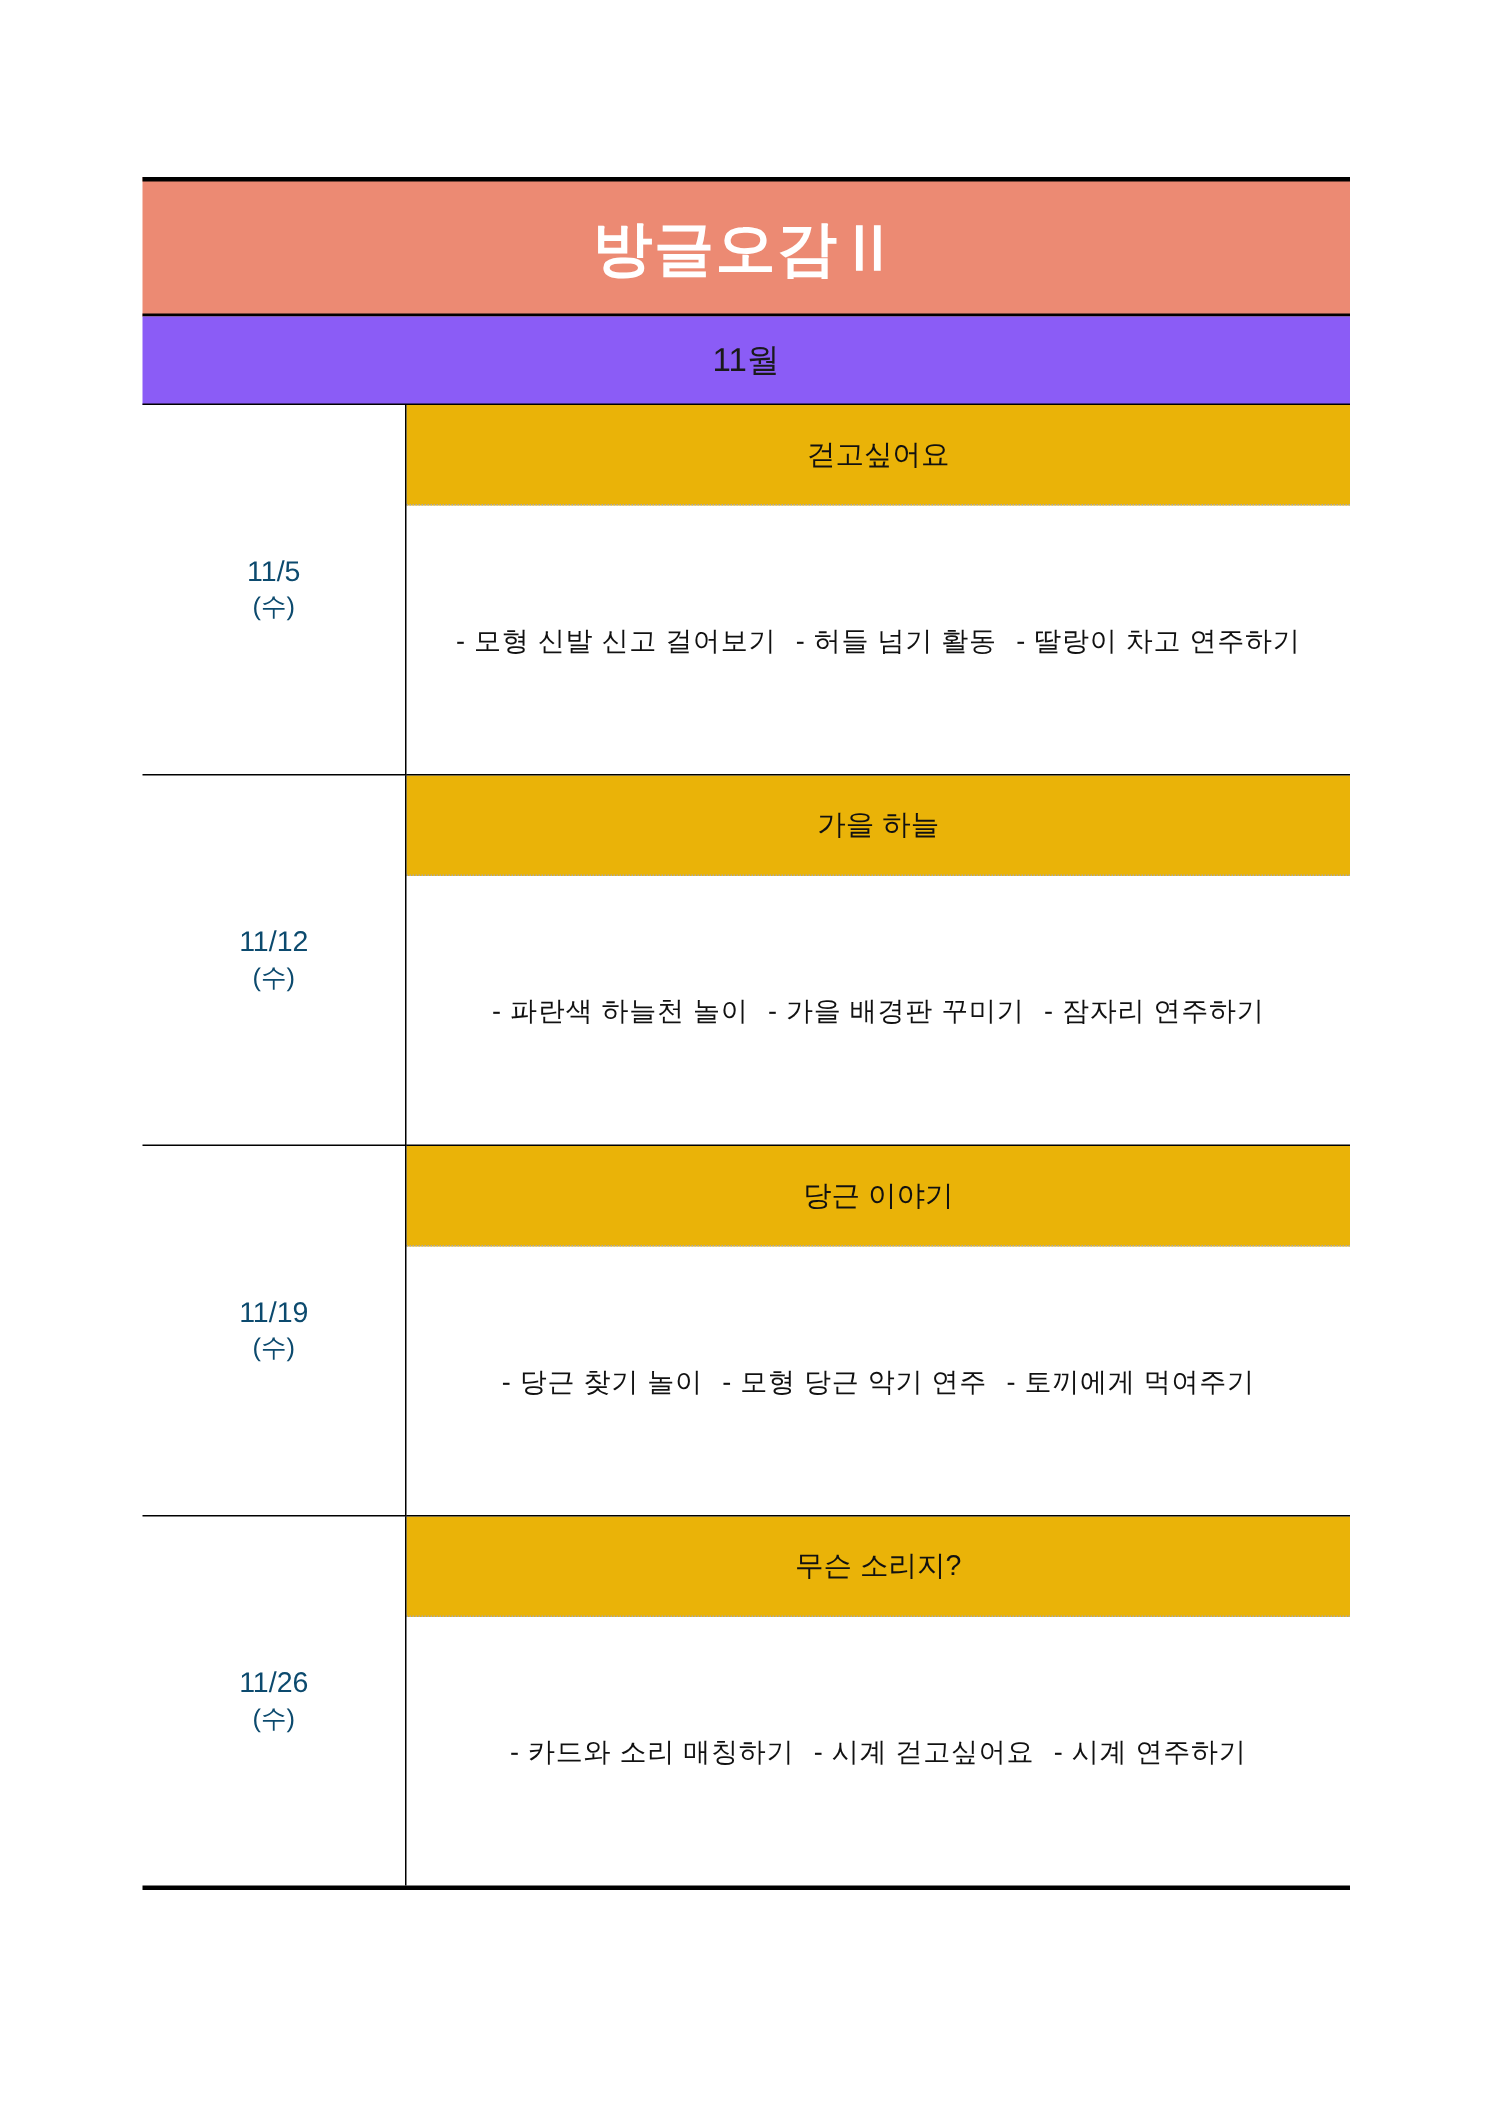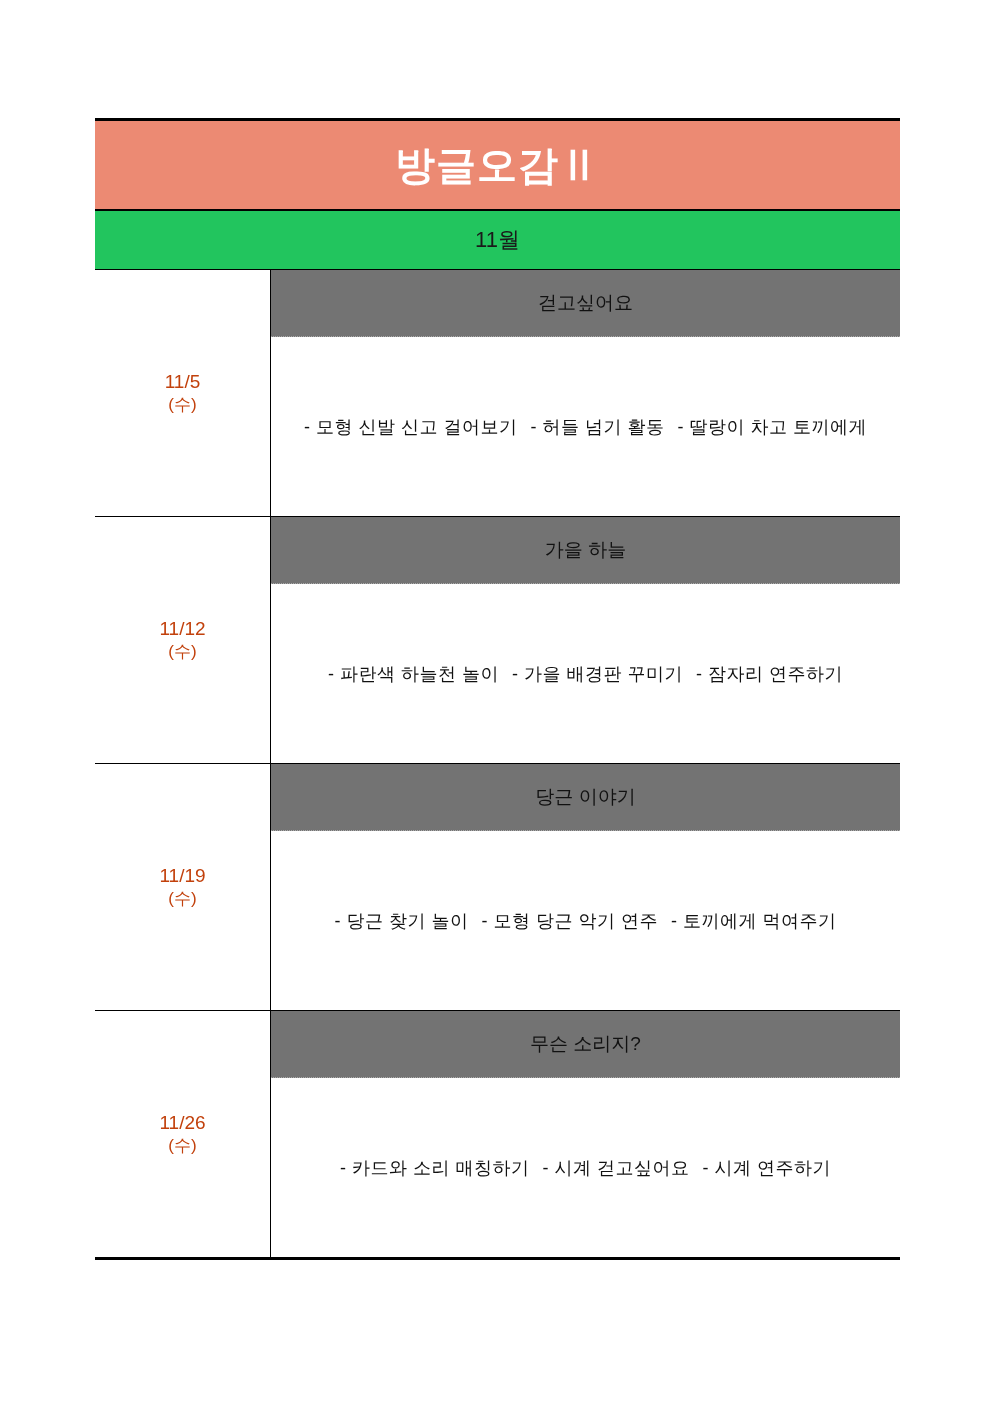--- a/index.html
+++ b/index.html
@@ -34,21 +34,21 @@
     justify-content: center;
   }
   .title-band .title-text {
     font-size: 40px;
     font-weight: bold;
     color: #ffffff;
     letter-spacing: 1px;
   }
   
   .month-band {
-    background: #22c55e;
+    background: #8b5cf6;
     height: 58px;
     display: flex;
     align-items: center;
     justify-content: center;
     border-bottom: 1px solid #000;
   }
   .month-band .month-text {
     font-size: 22px;
     color: #1a1a1a;
   }
@@ -62,33 +62,33 @@
     height: 246px;
   }
   td.date-cell {
     width: 173px;
     border-right: 1px solid #000;
     border-bottom: 1px solid #000;
     text-align: center;
     vertical-align: middle;
     font-size: 19px;
     line-height: 1.35;
-    color: #c2410c;
+    color: #0c4a6e;
   }
   td.date-cell .dow {
     display: block;
     font-size: 17px;
   }
   td.content-cell {
     border-bottom: 1px solid #000;
     padding: 0;
     vertical-align: top;
   }
   .theme-row {
-    background: #737373;
+    background: #eab308;
     height: 66px;
     display: flex;
     align-items: center;
     justify-content: center;
     border-bottom: 1px dotted #aaaaaa;
     font-size: 19px;
     color: #111;
   }
   .activities {
     height: 179px;
@@ -141,21 +141,21 @@
             <span>11/5</span>
             <span class="dow">(수)</span>
           </td>
           <td class="content-cell">
             <div class="theme-row">
               <span>걷고싶어요</span>
             </div>
             <div class="activities">
               <span class="act-line">- 모형 신발 신고 걸어보기</span>
               <span class="act-line">- 허들 넘기 활동</span>
-              <span class="act-line">- 딸랑이 차고 토끼에게</span>
+              <span class="act-line">- 딸랑이 차고 연주하기</span>
             </div>
           </td>
         </tr>
 
         <tr class="week-row">
           <td class="date-cell">
             <span>11/12</span>
             <span class="dow">(수)</span>
           </td>
           <td class="content-cell">

